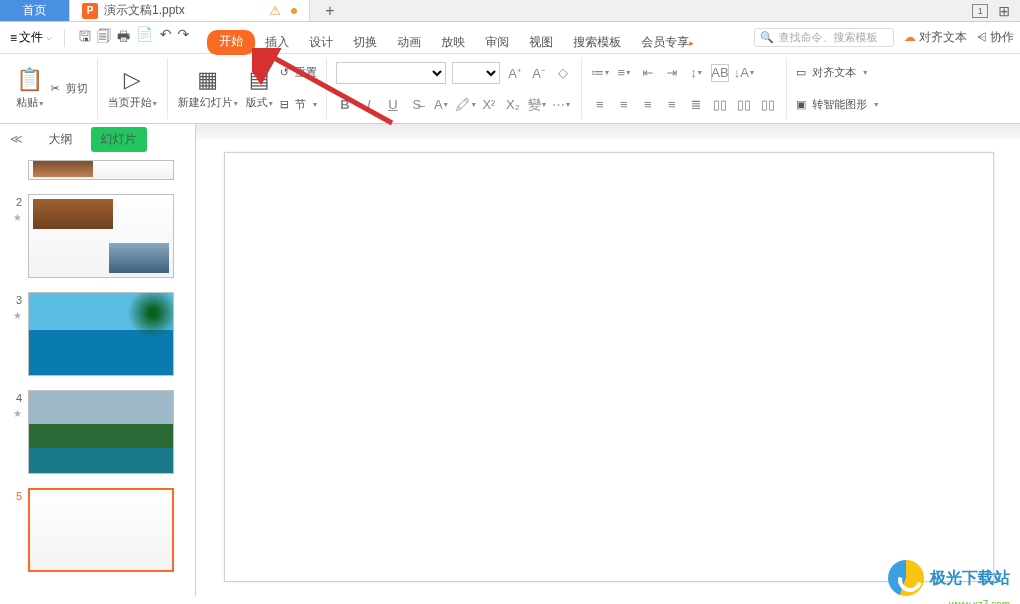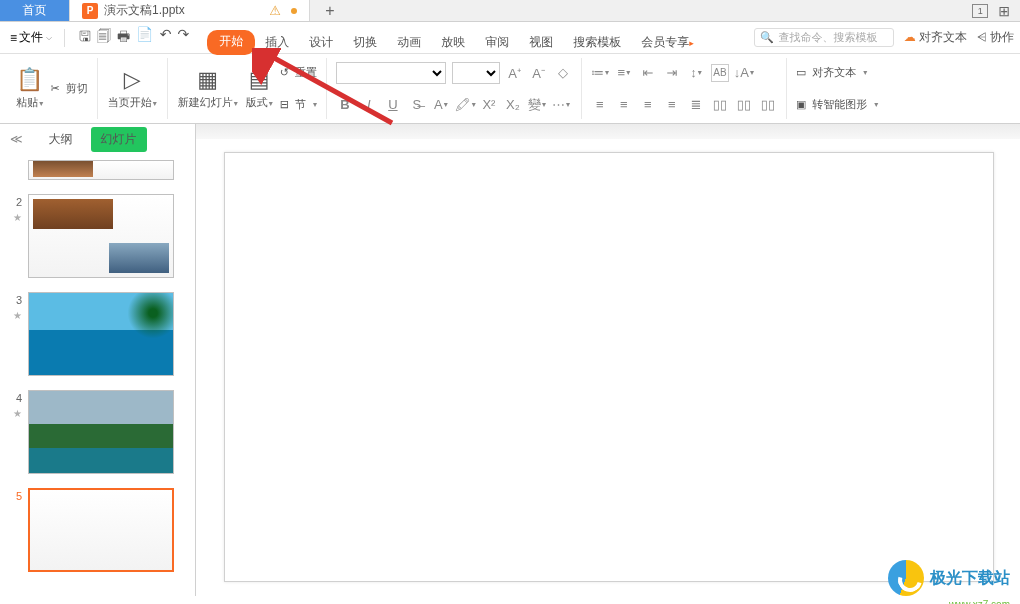--- a/index.html
+++ b/index.html
@@ -36,21 +36,21 @@
 .ribbon { height: 70px; display: flex; align-items: stretch; border-bottom: 1px solid #d0d0d0; padding: 4px 6px; font-size: 11px; color: #555; }
 .r-group { display: flex; flex-direction: column; align-items: center; justify-content: center; padding: 0 6px; border-right: 1px solid #e8e8e8; }
 .r-group:last-of-type { border-right: none; }
 .r-big { display: flex; flex-direction: column; align-items: center; gap: 2px; padding: 2px 4px; }
 .r-big .ico { font-size: 22px; color: #555; }
 .r-row { display: flex; align-items: center; gap: 6px; height: 30px; }
 .r-stack { display: flex; flex-direction: column; gap: 2px; padding: 0 3px; }
 .font-sel { width: 110px; height: 22px; border: 1px solid #ccc; font-size:11px; background:#fff; }
 .size-sel { width: 48px; height: 22px; border: 1px solid #ccc; font-size:11px; background:#fff; }
 .tool-ico { width: 18px; height: 18px; display: inline-flex; align-items: center; justify-content: center; font-size: 13px; color: #888; }
-.tool-ico.bd { border: 1px solid #ccc; font-size: 10px; }
+.tool-ico.bd { border: 1px solid #ccc; font-size: 13px; }
 .dd { font-size: 8px; color: #888; margin-left: 1px; }
 
 
 .workspace { display: flex; height: calc(604px - 132px); }
 .side { width: 196px; border-right: 1px solid #d0d0d0; display: flex; flex-direction: column; background: #fff; }
 .side-tabs { height: 30px; display: flex; align-items: center; gap: 8px; padding: 4px 10px; font-size: 12px; }
 .side-collapse { color: #888; font-size: 12px; margin-right: 8px; }
 .side-tab { padding: 4px 10px; color: #555; cursor: pointer; }
 .side-tab.active { background: #22c55e; border-radius: 3px; }
 .thumbs { flex: 1; overflow-y: auto; padding: 6px 8px 6px 4px; }

